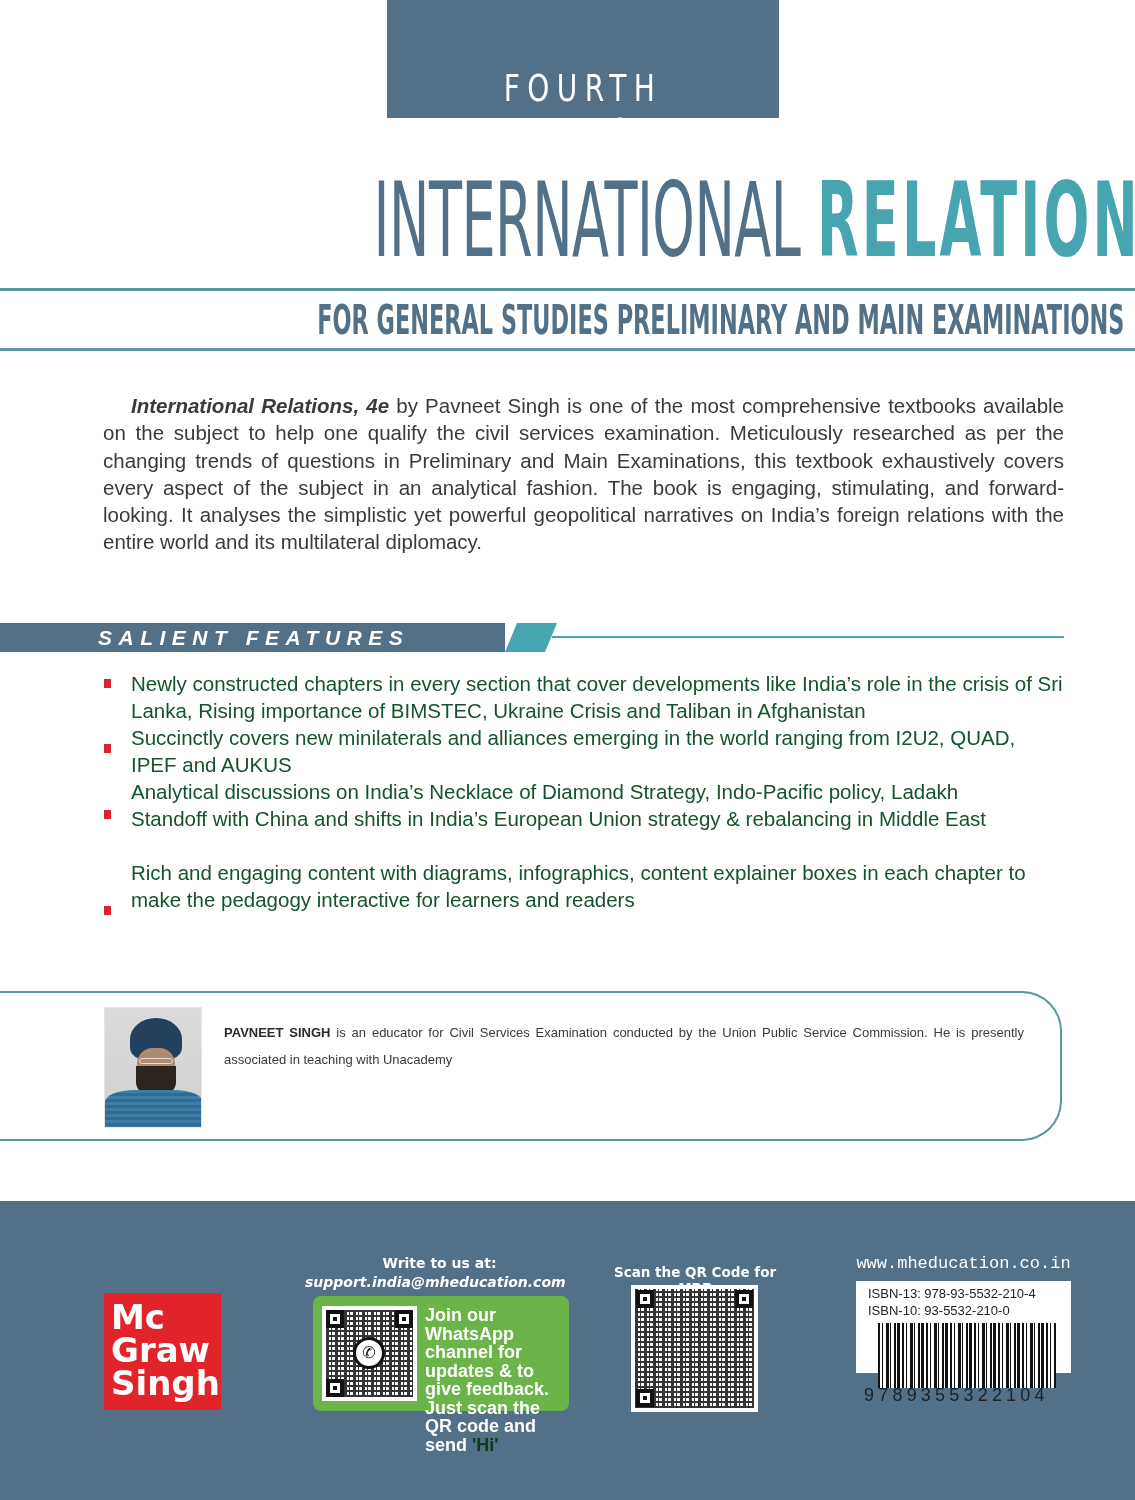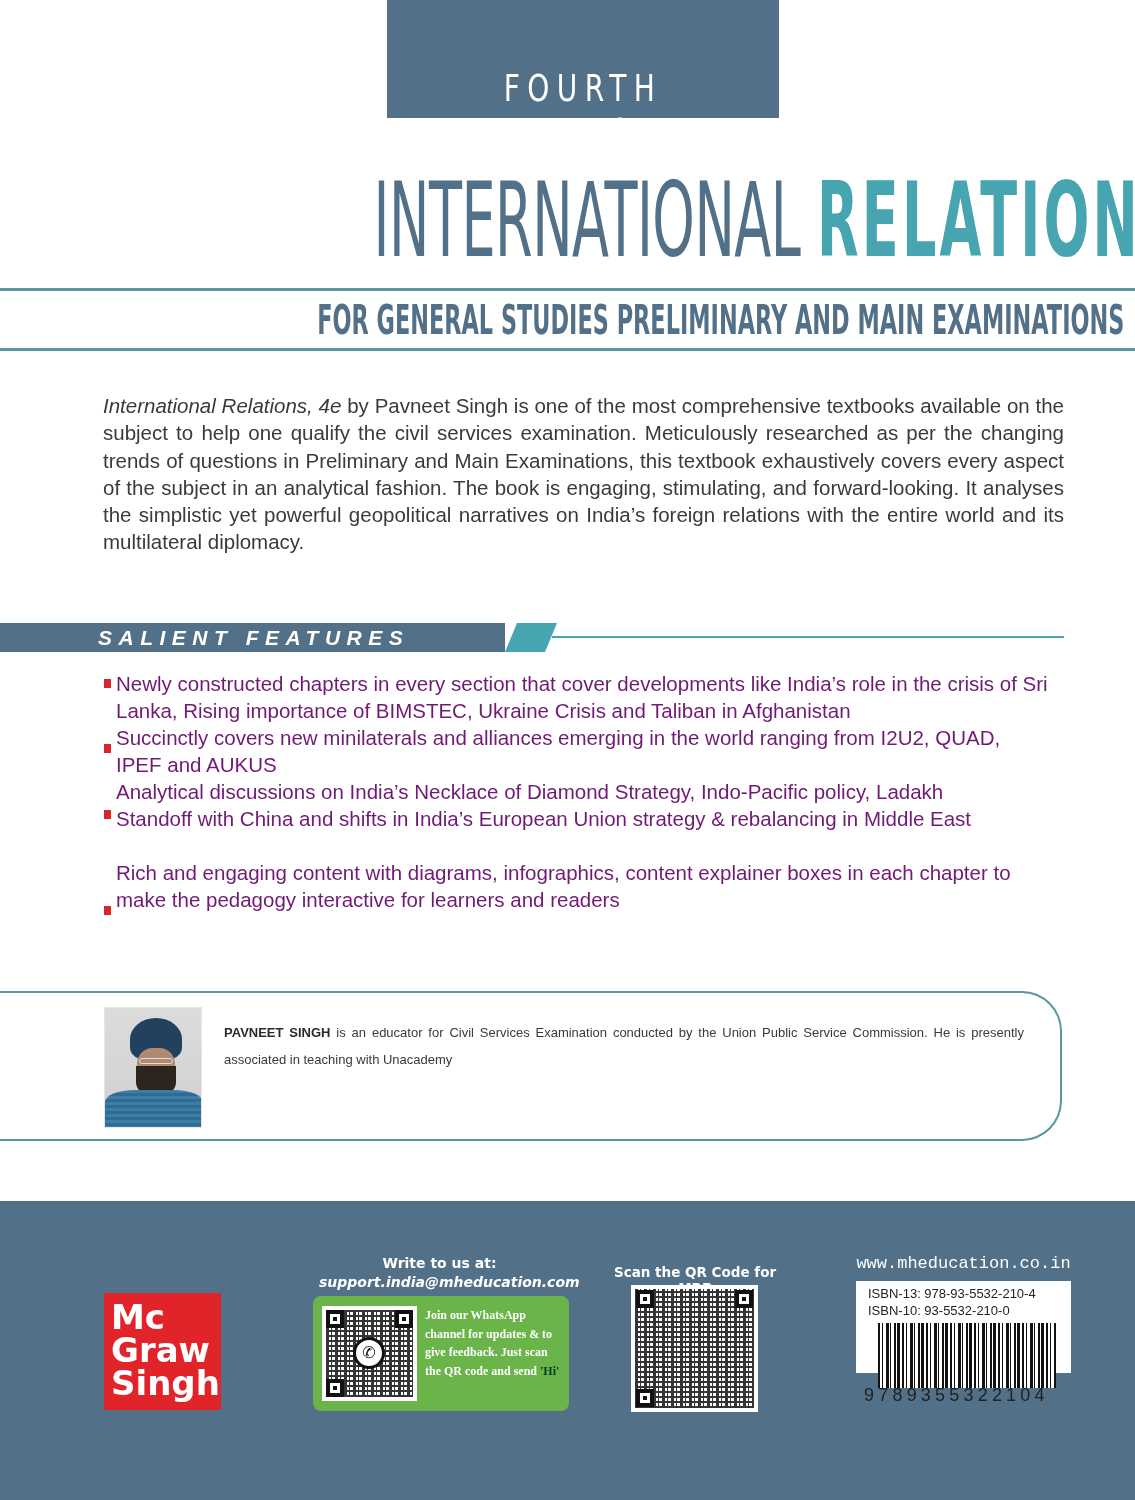--- a/index.html
+++ b/index.html
@@ -38,41 +38,41 @@
       color: #527087; font-weight: bold;
       font-family: "DejaVu Sans", sans-serif; font-size: 40px; line-height: 48px;
     }
     .subtitle .s-inner { display: inline-block; transform: scaleX(0.56); transform-origin: center; }
 
     .intro {
       position: absolute; left: 103px; width: 961px; top: 392px;
       font-size: 20.5px; line-height: 27.3px; color: #3a3a3a; text-align: justify;
       font-family: "Liberation Sans", sans-serif;
     }
-    .intro .intro-em { font-style: italic; font-weight: normal; }
+    .intro .intro-em { font-style: italic; font-weight: bold; margin-left: 28px; }
 
     .salient-bar {
       position: absolute; left: 0; top: 623px; width: 505px; height: 29px;
       background: #527087;
     }
     .salient-accent {
       position: absolute; left: 505px; top: 623px; width: 52px; height: 29px;
       background: #46a5b0; clip-path: polygon(12px 0, 52px 0, 40px 100%, 0 100%);
     }
     .salient-label {
       position: absolute; left: 98px; top: 623px; height: 15px; line-height: 29px;
       color: #ffffff; font-style: italic; font-weight: bold; font-size: 21px; letter-spacing: 6.5px;
       font-family: "Liberation Sans", sans-serif;
     }
     .salient-line {
       position: absolute; left: 552px; top: 636px; width: 512px; height: 2px; background: #46a5b0;
     }
     .feature-text {
-      position: absolute; left: 116px; width: 940px;
-      font-size: 20.5px; line-height: 27px; color: #701a75;
+      position: absolute; left: 131px; width: 940px;
+      font-size: 20.5px; line-height: 27px; color: #14532d;
     }
     .bullet { position: absolute; left: 104px; width: 7px; height: 9px; background: #d9232d; }
 
     .author-box {
       position: absolute; left: -20px; top: 991px; width: 1082px; height: 150px;
       border: 2px solid #5b97a2; border-radius: 0 40px 40px 0; border-left: none;
     }
     .author-photo {
       position: absolute; left: 104px; top: 1007px; width: 98px; height: 121px;
       background: linear-gradient(180deg, #dcdcdc 0%, #d0d0d0 100%);
@@ -102,21 +102,21 @@
       padding: 8px 0 0 7px;
     }
     .mh-logo span { display: block; }
 
     .write-label {
       position: absolute; left: 313px; top: 1255px; width: 253px; text-align: center;
       color: #ffffff; font-weight: bold; font-size: 14px;
       font-family: "DejaVu Sans", sans-serif;
     }
     .write-email {
-      position: absolute; left: 319px; top: 1274px; width: 253px; text-align: center;
+      position: absolute; left: 305px; top: 1274px; width: 253px; text-align: center;
       color: #ffffff; font-weight: bold; font-style: italic; font-size: 14px;
       font-family: "DejaVu Sans", sans-serif;
     }
     .wa-box {
       position: absolute; left: 313px; top: 1296px; width: 256px; height: 115px;
       background: #6bb44a; border-radius: 8px;
     }
     .qr {
       position: absolute; background: #ffffff;
     }
@@ -129,22 +129,22 @@
     }
     .qr-finder { position: absolute; width: 18px; height: 18px; background: #fff; border: 4px solid #111; box-shadow: inset 0 0 0 3px #fff, inset 0 0 0 9px #111; }
     .wa-qr { left: 322px; top: 1306px; width: 95px; height: 95px; }
     .wa-icon {
       position: absolute; left: 353px; top: 1337px; width: 32px; height: 32px;
       border-radius: 50%; background: #ffffff; border: 3px solid #111;
       font-size: 16px; line-height: 26px; text-align: center; color: #111;
     }
     .wa-text {
       position: absolute; left: 425px; top: 1306px; width: 140px;
-      color: #ffffff; font-weight: bold; font-size: 12px; line-height: 18.5px;
-      font-family: Liberation Serif, serif;
+      color: #ffffff; font-weight: bold; font-size: 18px; line-height: 18.5px;
+      font-family: Liberation Sans, sans-serif;
     }
     .wa-text .hi { color: #0b3d16; }
 
     .mrp-label {
       position: absolute; left: 596px; top: 1264px; width: 198px; text-align: center;
       color: #ffffff; font-weight: bold; font-size: 13.5px;
       font-family: "DejaVu Sans", sans-serif;
     }
     .mrp-qr { left: 631px; top: 1285px; width: 127px; height: 127px; }
 

